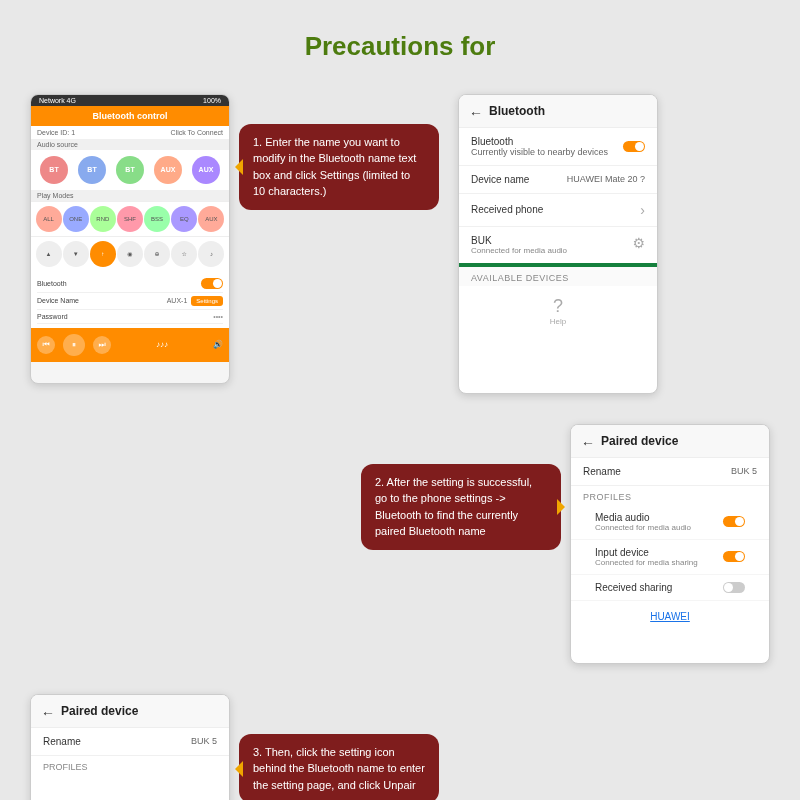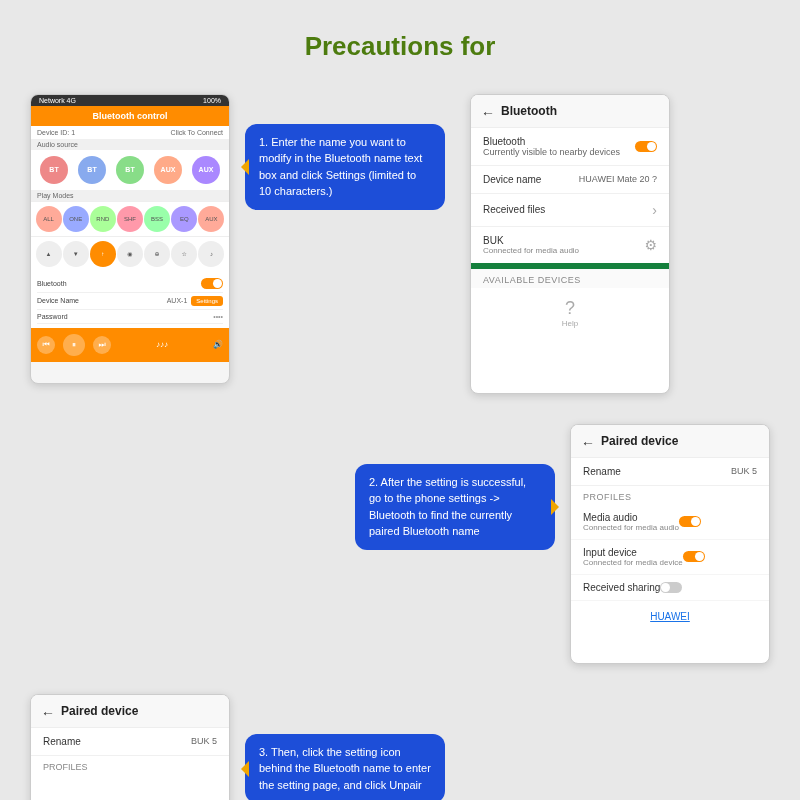--- a/index.html
+++ b/index.html
@@ -29,21 +29,21 @@
 
     .title-text {
       font-size: 26px;
       font-weight: bold;
       color: #4d7c0f;
       line-height: 1.3;
     }
 
     
     .callout-bubble {
-      background: #1d4ed8;
+      background: #7f1d1d;
       color: #fff;
       border-radius: 12px;
       padding: 10px 14px;
       font-size: 11px;
       line-height: 1.5;
       position: relative;
       max-width: 200px;
     }
 
     .callout-bubble.right-arrow::after {
@@ -264,23 +264,23 @@
       color: #888;
       padding: 6px 12px 3px;
       background: #fafafa;
       text-transform: uppercase;
       letter-spacing: 0.5px;
     }
 
     .bt-device-row {
       display: flex;
       justify-content: space-between;
-      align-items: center;
+      align-items: flex-start;
       padding: 8px 12px;
-      border-bottom: 6px solid #15803d;
+      border-bottom: 4px solid #15803d;
     }
 
     .bt-device-name {
       font-size: 10px;
       color: #333;
       font-weight: 500;
     }
 
     .bt-device-status {
       font-size: 8px;
@@ -320,22 +320,23 @@
       background: #f8f8f8;
       padding: 8px 10px;
       display: flex;
       align-items: center;
       gap: 6px;
       border-bottom: 1px solid #eee;
     }
 
     .paired-profile-row {
       display: flex;
-      align-items: center;
-      padding: 7px 12px;
+      justify-content: space-between;
+      align-items: center;
+      padding: 7px 24px;
       border-bottom: 1px solid #f5f5f5;
     }
 
     .profile-info .profile-name {
       font-size: 10px;
       color: #333;
     }
 
     .profile-info .profile-status {
       font-size: 8px;
@@ -352,21 +353,21 @@
       color: #1a73e8;
       font-size: 10px;
       text-decoration: underline;
     }
 
     
     .layout-section {
       display: flex;
       width: 740px;
       margin-bottom: 30px;
-      gap: 15px;
+      gap: 9px;
       align-items: flex-start;
     }
 
     .layout-section.reverse {
       flex-direction: row-reverse;
     }
 
     .callout-wrap {
       display: flex;
       align-items: center;
@@ -504,21 +505,21 @@
           </div>
           <div class="toggle-on"></div>
         </div>
 
         <div class="bt-row">
           <span class="bt-label">Device name</span>
           <span class="bt-value">HUAWEI Mate 20 ?</span>
         </div>
 
         <div class="bt-row">
-          <span class="bt-label">Received files</span>
+          <span class="bt-label">Received phone</span>
           <span class="bt-gear-icon">›</span>
         </div>
 
         <div class="bt-device-row">
           <div>
             <div class="bt-device-name">BUK</div>
             <div class="bt-device-status">Connected for media audio</div>
           </div>
           <span class="bt-gear-icon">⚙</span>
         </div>
@@ -560,21 +561,21 @@
           <div class="profile-info">
             <div class="profile-name">Media audio</div>
             <div class="profile-status">Connected for media audio</div>
           </div>
           <div class="toggle-on"></div>
         </div>
 
         <div class="paired-profile-row">
           <div class="profile-info">
             <div class="profile-name">Input device</div>
-            <div class="profile-status">Connected for media device</div>
+            <div class="profile-status">Connected for media sharing</div>
           </div>
           <div class="toggle-on"></div>
         </div>
 
         <div class="paired-profile-row">
           <div class="profile-info">
             <div class="profile-name">Received sharing</div>
           </div>
           <div style="width:22px;height:11px;background:#ccc;border-radius:6px;position:relative;">
             <div style="position:absolute;left:1px;top:1px;width:9px;height:9px;background:#fff;border-radius:50%;"></div>

